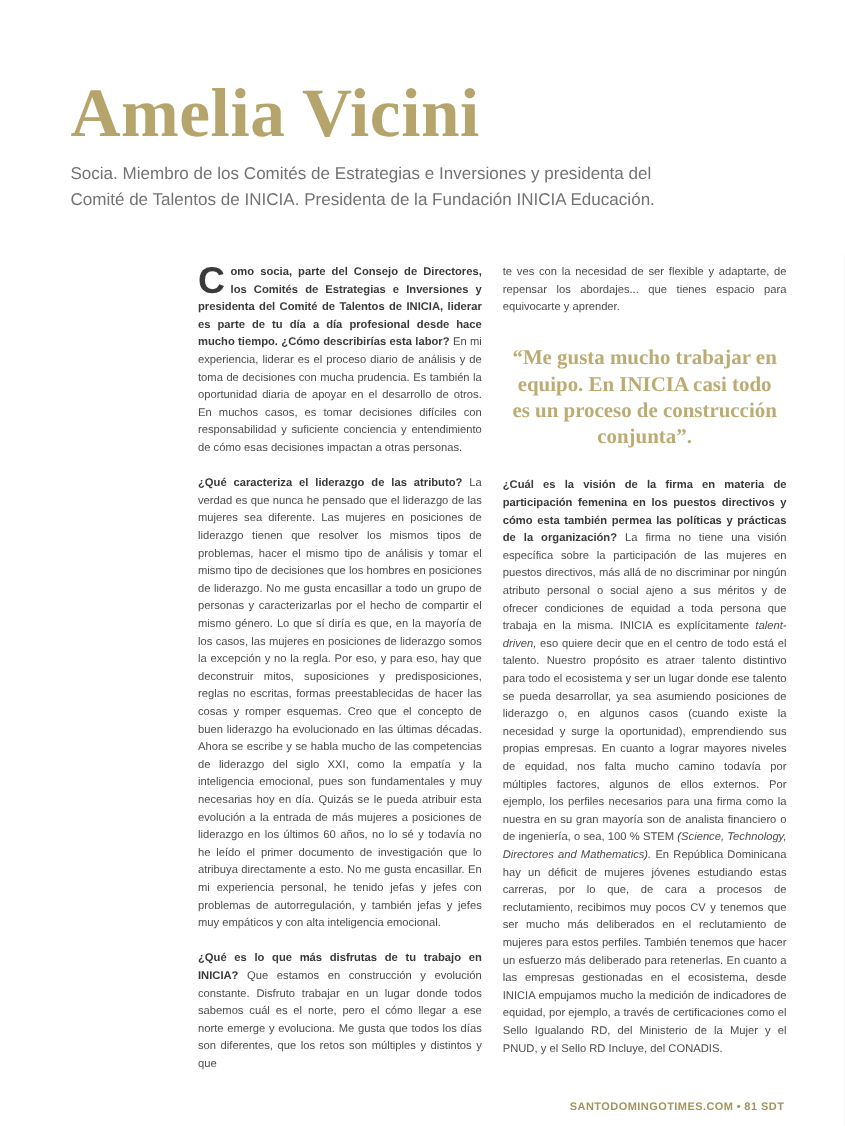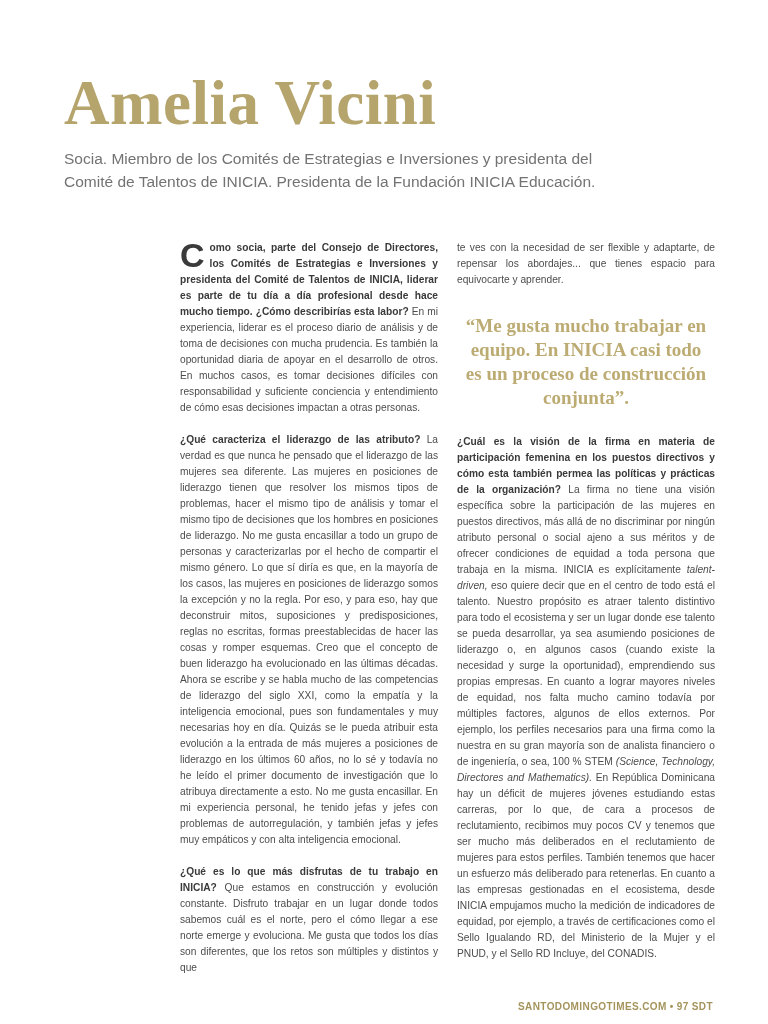--- a/index.html
+++ b/index.html
@@ -118,16 +118,16 @@
         <span>La firma no tiene una visión específica sobre la participación de las mujeres en puestos directivos, más allá de no discriminar por ningún atributo personal o social ajeno a sus méritos y de ofrecer condiciones de equidad a toda persona que trabaja en la misma. INICIA es explícitamente</span>
         <span class="italic">talent-driven,</span>
         <span>eso quiere decir que en el centro de todo está el talento. Nuestro propósito es atraer talento distintivo para todo el ecosistema y ser un lugar donde ese talento se pueda desarrollar, ya sea asumiendo posiciones de liderazgo o, en algunos casos (cuando existe la necesidad y surge la oportunidad), emprendiendo sus propias empresas. En cuanto a lograr mayores niveles de equidad, nos falta mucho camino todavía por múltiples factores, algunos de ellos externos. Por ejemplo, los perfiles necesarios para una firma como la nuestra en su gran mayoría son de analista financiero o de ingeniería, o sea, 100 % STEM</span>
         <span class="italic">(Science, Technology, Directores and Mathematics).</span>
         <span>En República Dominicana hay un déficit de mujeres jóvenes estudiando estas carreras, por lo que, de cara a procesos de reclutamiento, recibimos muy pocos CV y tenemos que ser mucho más deliberados en el reclutamiento de mujeres para estos perfiles. También tenemos que hacer un esfuerzo más deliberado para retenerlas. En cuanto a las empresas gestionadas en el ecosistema, desde INICIA empujamos mucho la medición de indicadores de equidad, por ejemplo, a través de certificaciones como el Sello Igualando RD, del Ministerio de la Mujer y el PNUD, y el Sello RD Incluye, del CONADIS.</span></p>
     </section>
 
   </main>
 
   <footer class="footer">
-    <span>SANTODOMINGOTIMES.COM</span><span class="dot">•</span><span>97 SDT</span>
+    <span>SANTODOMINGOTIMES.COM</span><span class="dot">•</span><span>81 SDT</span>
   </footer>
 
 </div>
 
 </body></html>

